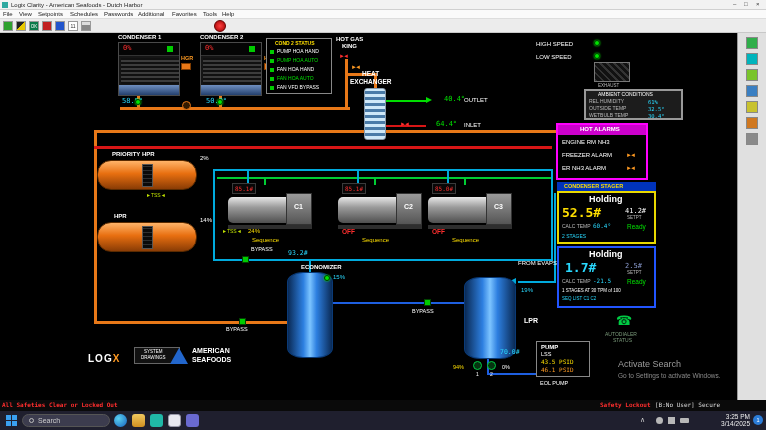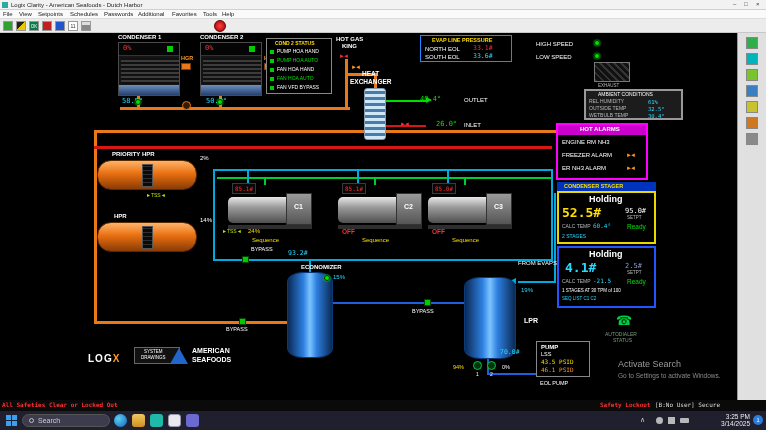--- a/index.html
+++ b/index.html
@@ -156,42 +156,35 @@
       <span class="a gn f5" style="left:10px;top:37px">FAN HOA AUTO</span>
       <div class="a" style="left:3px;top:47px;width:4px;height:4px;background:#00cc00"></div>
       <span class="a w f5" style="left:10px;top:46px">FAN VFD BYPASS</span>
     </div>
 
     <span class="a w f6 b" style="left:336px;top:3px">HOT GAS</span>
     <span class="a w f6 b" style="left:342px;top:10px">KING</span>
     <span class="bow rd" style="left:339px;top:20px">►◄</span>
     <span class="bow or" style="left:351px;top:31px">►◄</span>
 
-    <div class="a" style="left:420px;top:2px;width:92px;height:27px;border:1.5px solid #2288ff;background:#000">
-      <span class="a yl f55 b" style="left:11px;top:1px">EVAP LINE PRESSURE</span>
-      <span class="a w f6" style="left:4px;top:10px">NORTH EOL</span>
-      <span class="a rd f65 mono" style="left:52px;top:9px">33.1#</span>
-      <span class="a w f6" style="left:4px;top:18px">SOUTH EOL</span>
-      <span class="a cy f65 mono" style="left:52px;top:17px">33.6#</span>
-    </div>
 
     <span class="a w f6" style="left:536px;top:8px">HIGH SPEED</span>
     <div class="dot" style="left:594px;top:7px"></div>
     <span class="a w f6" style="left:536px;top:21px">LOW SPEED</span>
     <div class="dot" style="left:594px;top:20px"></div>
     <div class="a" style="left:594px;top:29px;width:36px;height:20px;background:repeating-linear-gradient(45deg,#333 0 2px,#111 2px 5px);border:1px solid #777"></div>
     <span class="a gy f4" style="left:598px;top:51px">EXHAUST</span>
 
     <span class="a w f65 b" style="left:362px;top:37px">HEAT</span>
     <span class="a w f65 b" style="left:350px;top:45px">EXCHANGER</span>
     <div class="a" style="left:364px;top:55px;width:22px;height:52px;border:1px solid #8899aa;border-radius:3px;background:repeating-linear-gradient(0deg,#cfe8f8 0 3px,#4a7ba8 3px 6px);z-index:2"></div>
-    <span class="a gn f7 mono" style="left:420px;top:63px">40.4°</span>
+    <span class="a gn f7 mono" style="left:444px;top:63px">40.4°</span>
     <span class="a w f6" style="left:464px;top:64px">OUTLET</span>
     <span class="bow rd" style="left:400px;top:88px;z-index:3">►◄</span>
-    <span class="a gn f7 mono" style="left:436px;top:88px">26.0°</span>
+    <span class="a gn f7 mono" style="left:436px;top:88px">64.4°</span>
     <span class="a w f6" style="left:464px;top:89px">INLET</span>
 
     <div class="a" style="left:584px;top:56px;width:99px;height:31px;border:2px solid #999;background:#1c1c1c">
       <span class="a w f5" style="left:12px;top:1px">AMBIENT CONDITIONS</span>
       <span class="a gy f5" style="left:3px;top:8px">REL HUMIDITY</span>
       <span class="a cy f55 mono" style="left:62px;top:7.5px">61%</span>
       <span class="a gy f5" style="left:3px;top:15px">OUTSIDE TEMP</span>
       <span class="a cy f55 mono" style="left:62px;top:14.5px">32.5°</span>
       <span class="a gy f5" style="left:3px;top:22px">WETBULB TEMP</span>
       <span class="a cy f55 mono" style="left:62px;top:21.5px">30.4°</span>
@@ -207,31 +200,31 @@
       <span class="a w f6" style="left:4px;top:40px">ER NH3 ALARM</span>
       <span class="bow or" style="left:68px;top:40px">►◄</span>
     </div>
 
     <div class="a" style="left:557px;top:149px;width:99px;height:9px;background:#0033bb">
       <span class="a yl f55 b" style="left:7px;top:1px">CONDENSER STAGER</span>
     </div>
     <div class="stbox" style="left:557px;top:158px;height:53px;border:2px solid #e8d800">
       <span class="a w f9 b" style="left:30px;top:2px">Holding</span>
       <span class="a yl f13 b mono" style="left:3px;top:13px">52.5#</span>
-      <span class="a w f7 mono" style="left:66px;top:15px">95.0#</span>
+      <span class="a w f7 mono" style="left:66px;top:15px">41.2#</span>
       <span class="a gy f4" style="left:68px;top:23px">SETPT</span>
       <span class="a gy f5" style="left:3px;top:31px">CALC TEMP</span>
       <span class="a cy f6 mono" style="left:34px;top:30px">60.4°</span>
       <span class="a gn f65" style="left:68px;top:30px">Ready</span>
       <span class="a cy f5" style="left:3px;top:41px">2 STAGES</span>
     </div>
 
     <div class="stbox" style="left:557px;top:213px;height:62px;border:2px solid #2255ff">
       <span class="a w f9 b" style="left:30px;top:2px">Holding</span>
-      <span class="a cy f13 b mono" style="left:6px;top:13px">4.1#</span>
+      <span class="a cy f13 b mono" style="left:6px;top:13px">1.7#</span>
       <span class="a dkb f7 mono" style="left:66px;top:15px">2.5#</span>
       <span class="a gy f4" style="left:68px;top:23px">SETPT</span>
       <span class="a gy f5" style="left:3px;top:31px">CALC TEMP</span>
       <span class="a cy f6 mono" style="left:34px;top:30px">-21.5</span>
       <span class="a gn f65" style="left:68px;top:30px">Ready</span>
       <span class="a w f4" style="left:3px;top:41px">1 STAGES AT 30 TPM of 100</span>
       <span class="a cy f4" style="left:3px;top:49px">SEQ LIST C1 C2</span>
     </div>
 
     <span class="a w f6 b" style="left:112px;top:118px">PRIORITY HPR</span>

